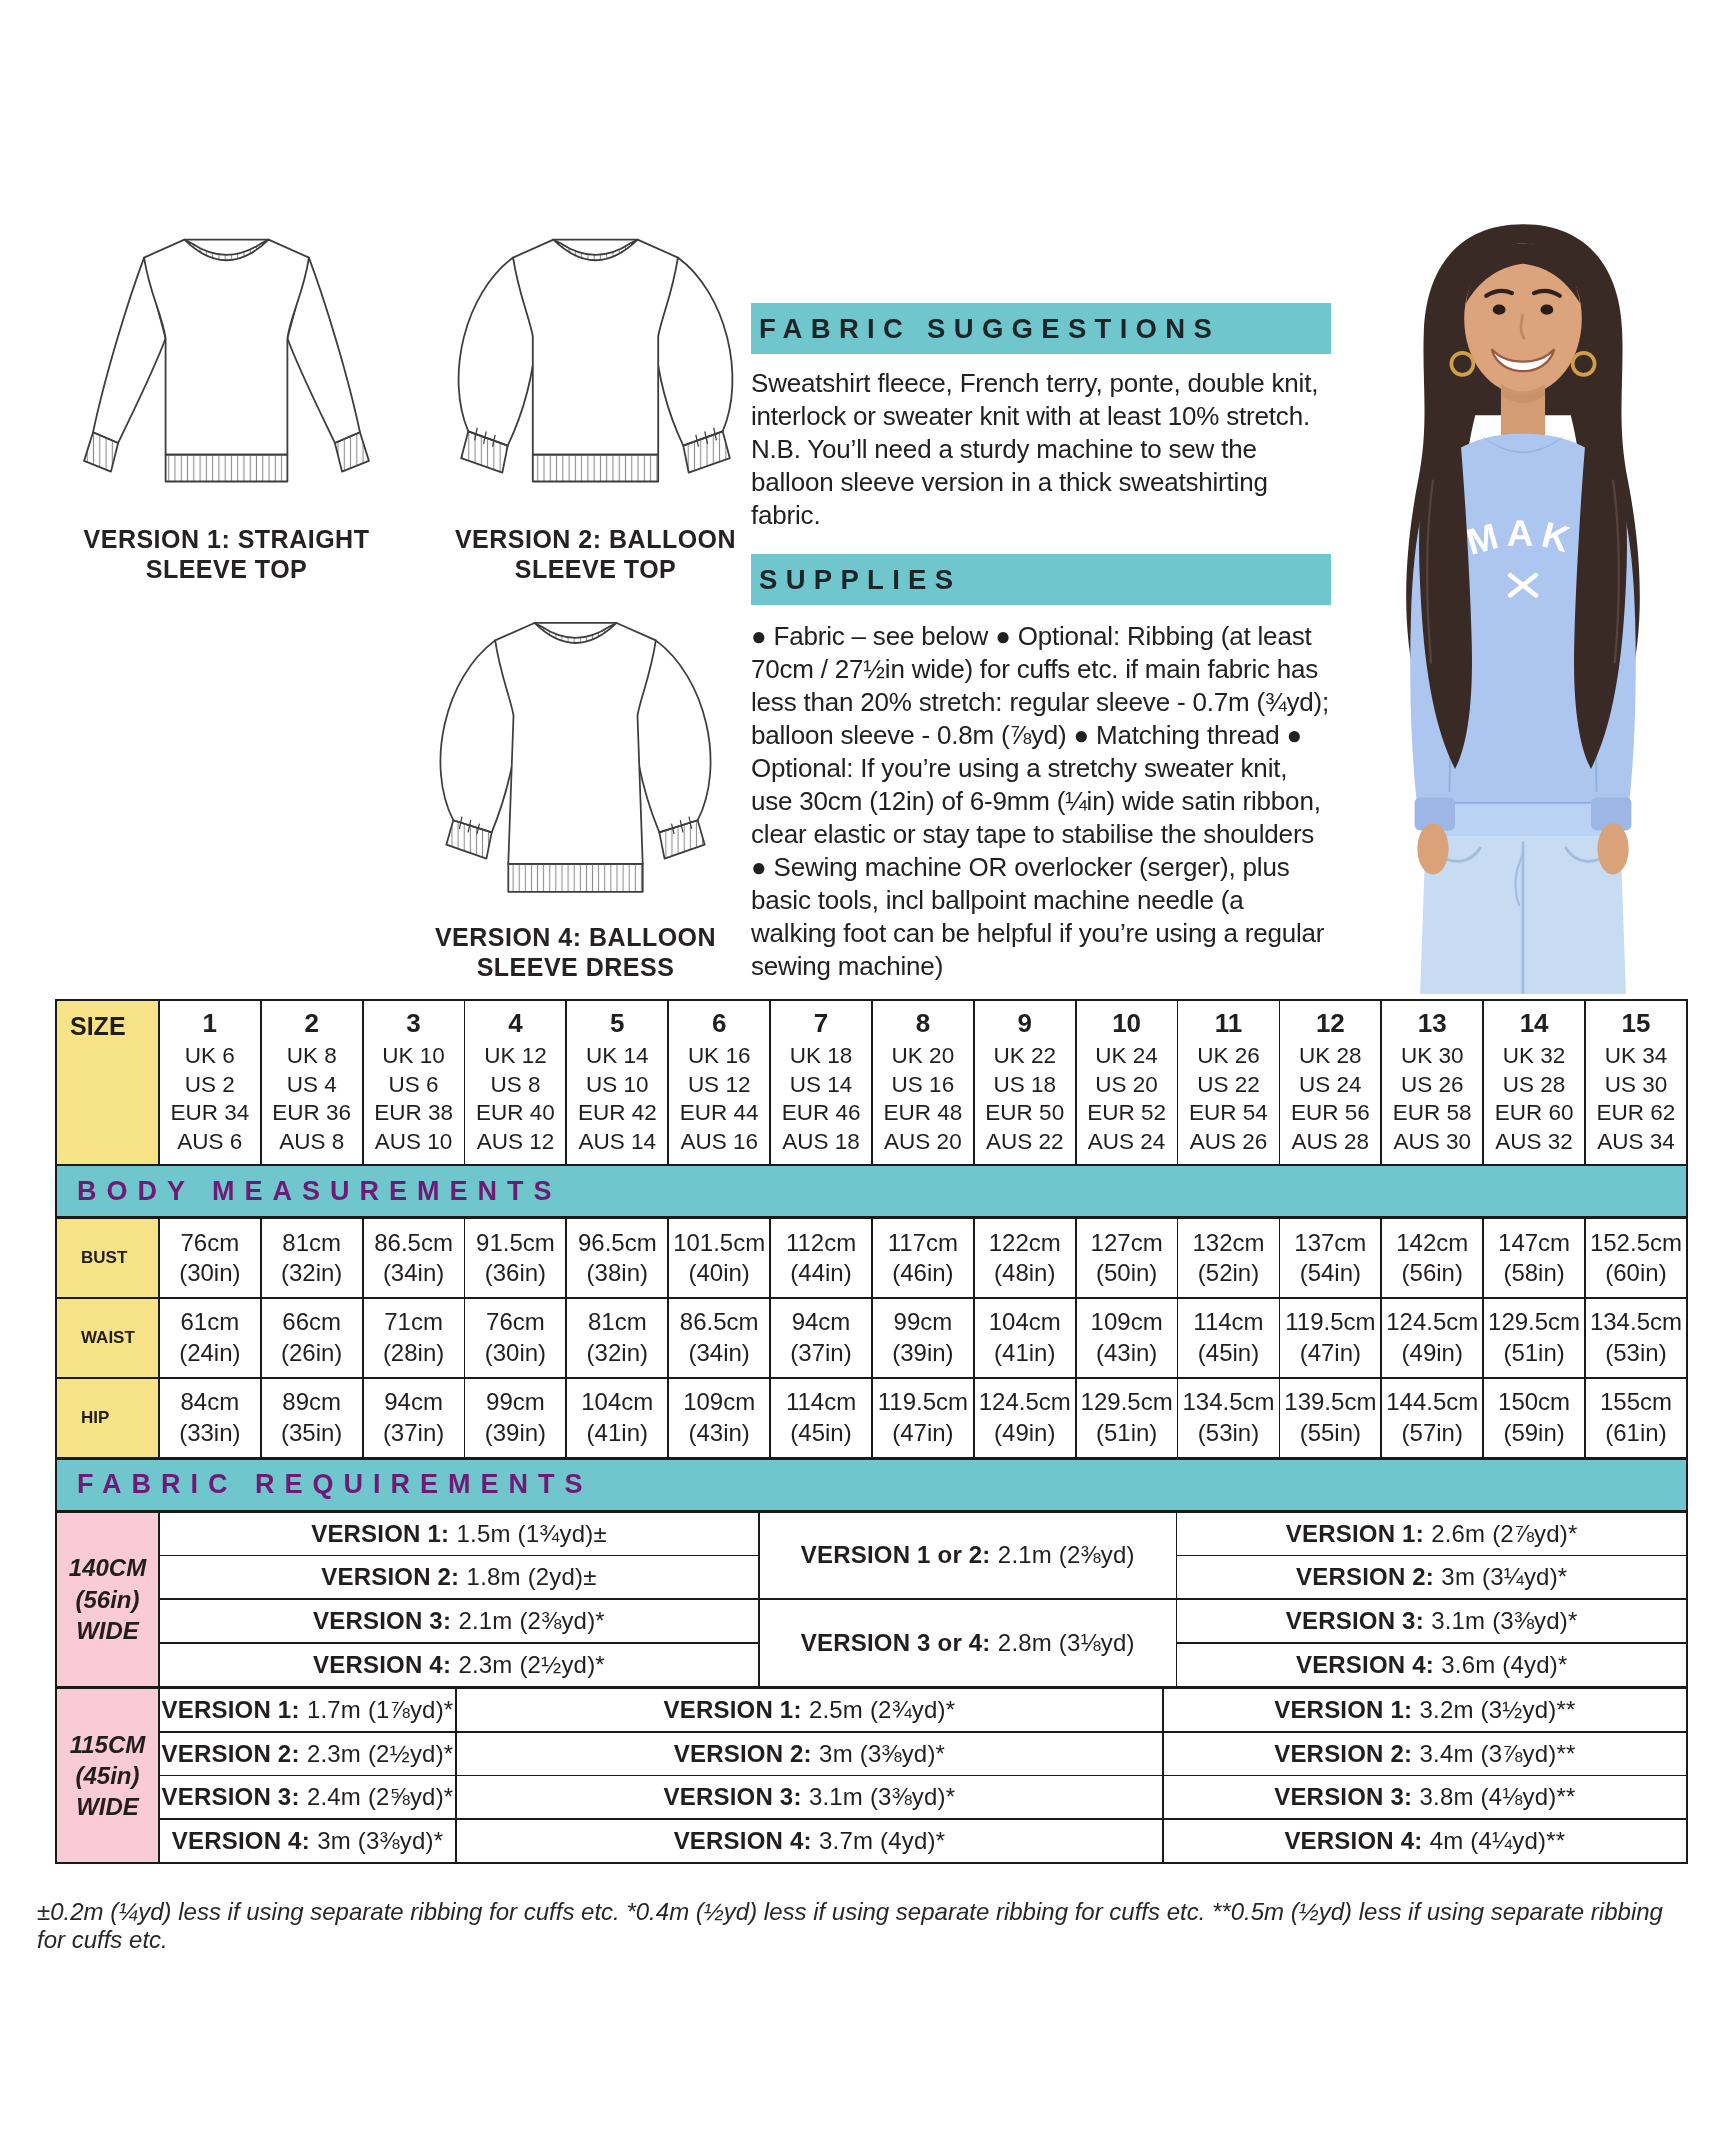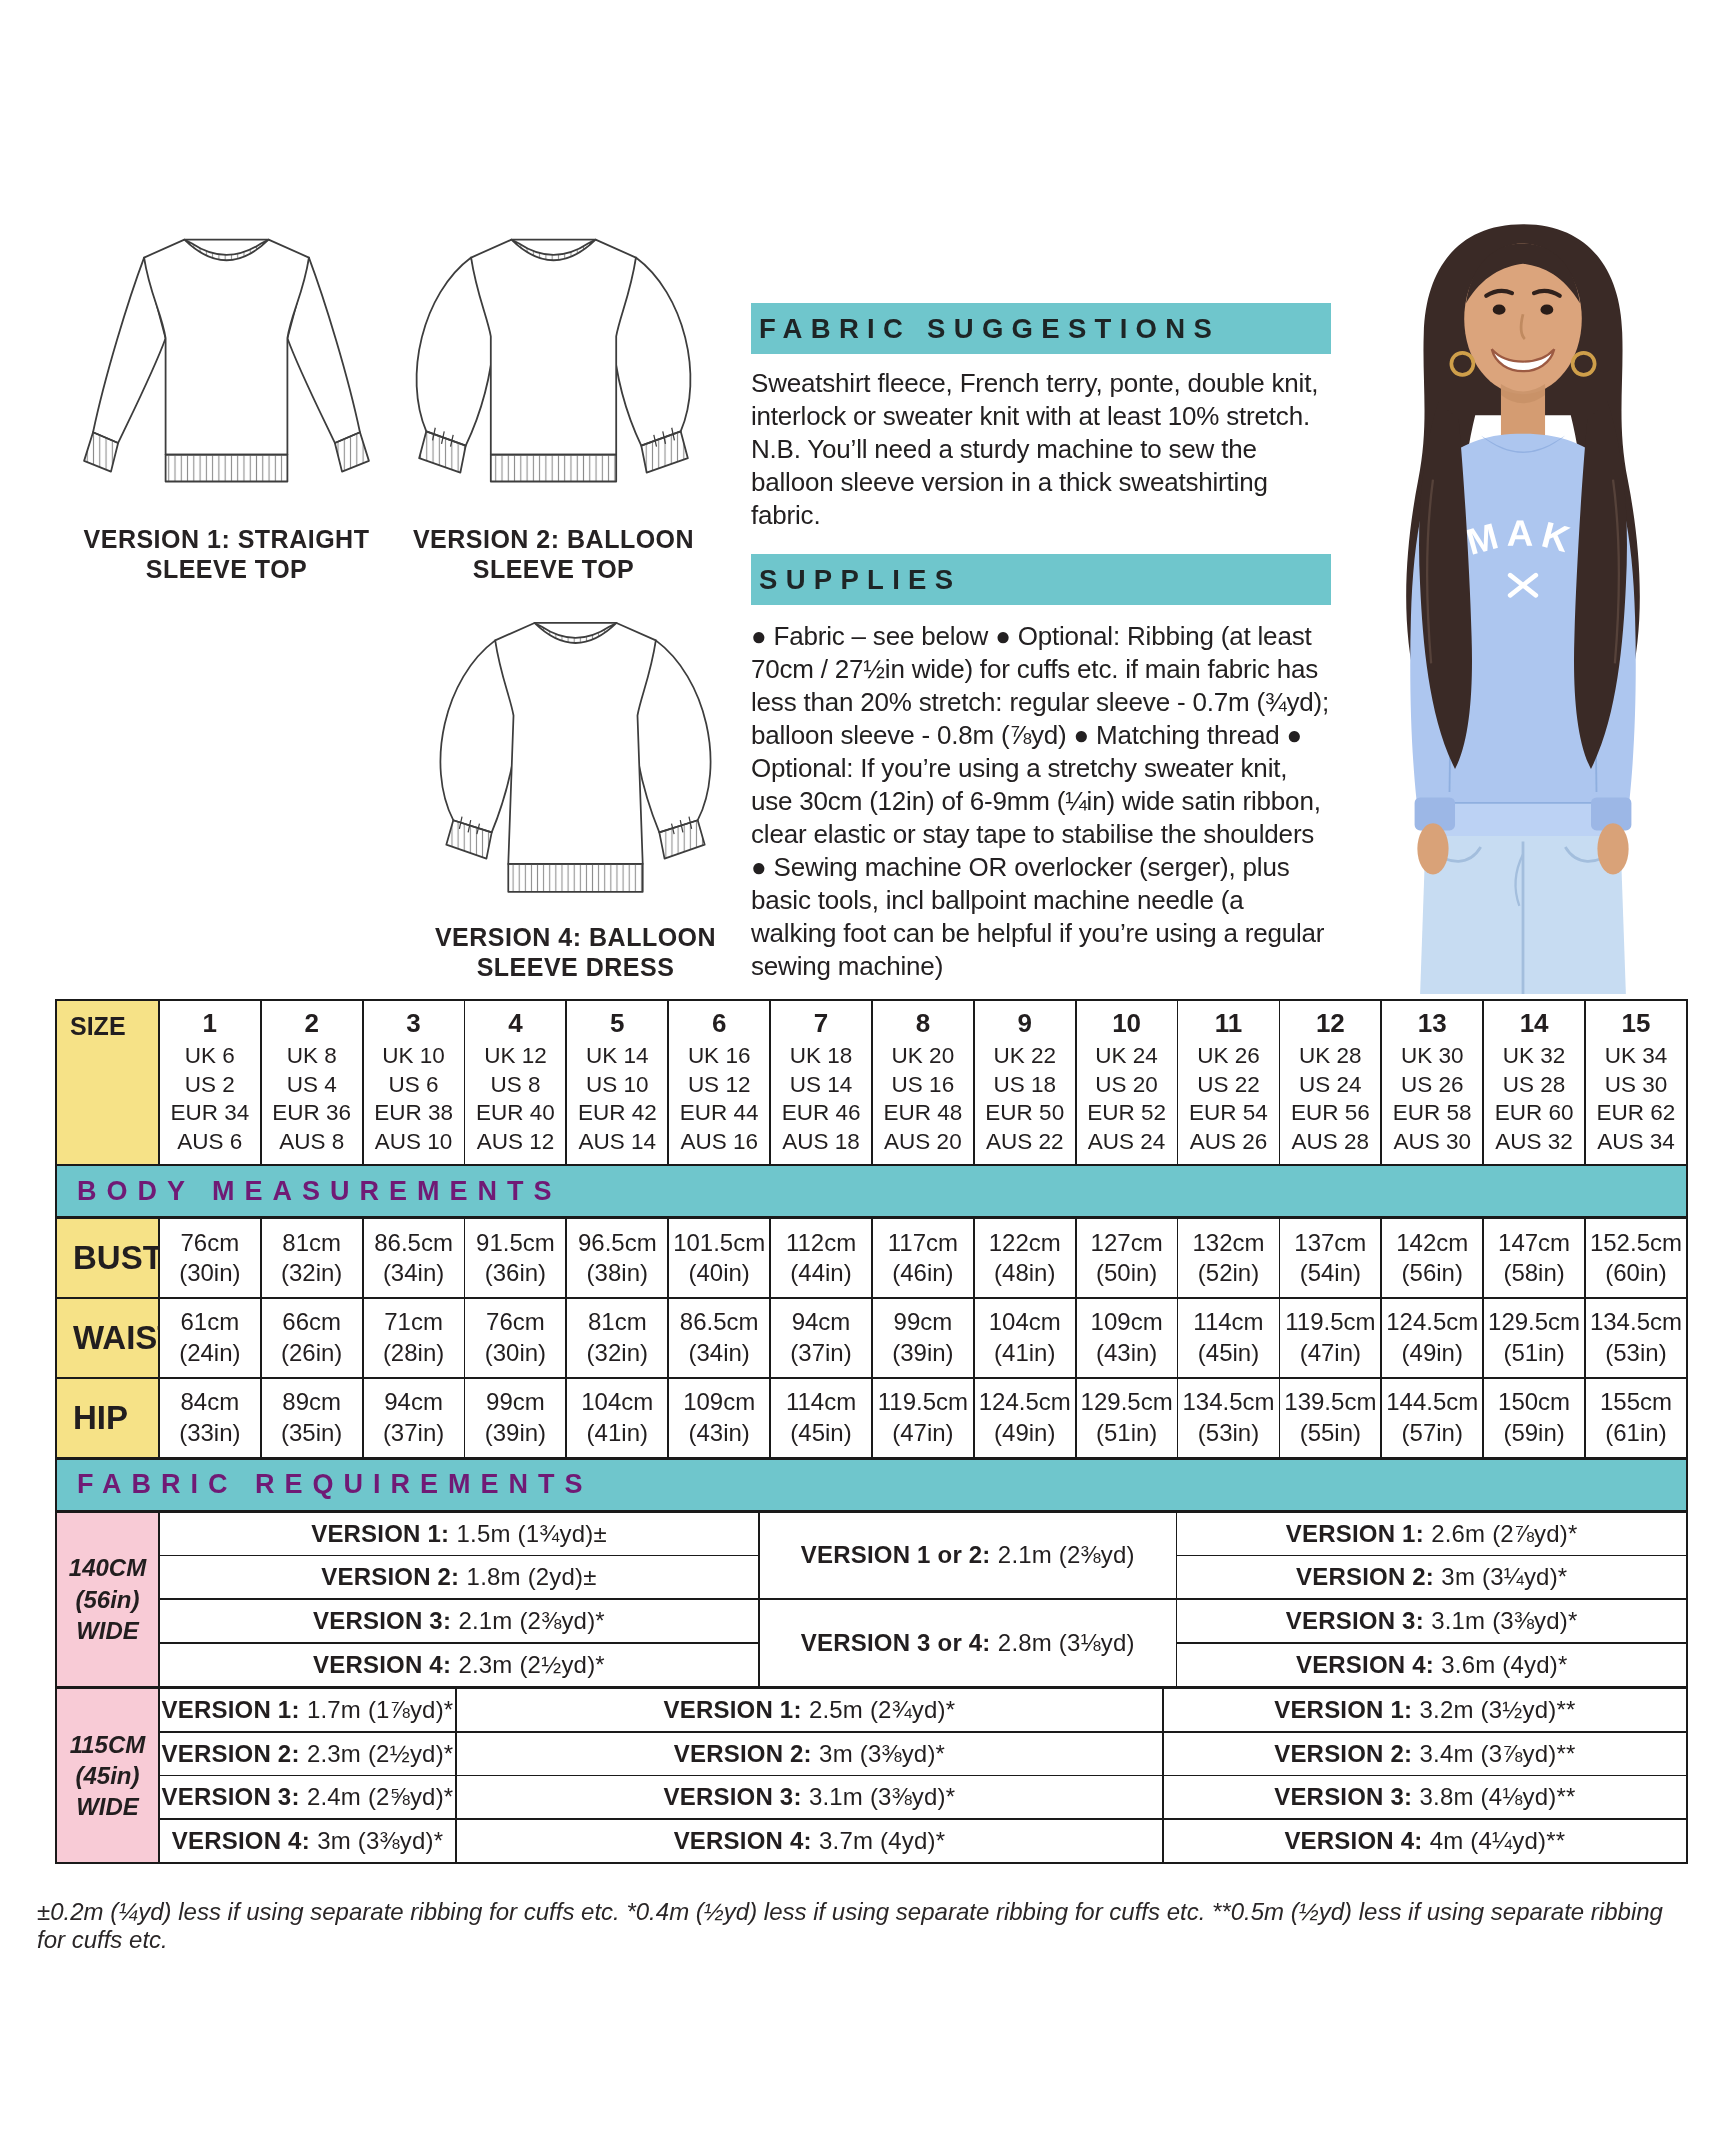--- a/index.html
+++ b/index.html
@@ -28,21 +28,21 @@
           border:2.8px solid var(--line);display:flex;flex-direction:column;gap:2.8px;}
   .grid{display:grid;background:var(--line);gap:1.8px;}
   .size-grid,.m-grid{grid-template-columns:101px repeat(15,1fr);border-radius:20px;}
   .cell{background:#fff;}
   .size-label{background:var(--yellow);font-weight:bold;font-size:25px;padding:11px 0 0 13px;}
   .size-cell{text-align:center;padding:7.3px 0 7.3px 0;}
   .sz-num{font-weight:bold;font-size:26px;margin-bottom:2.8px;}
   .sz-line{font-size:22.5px;line-height:1.27;}
   .band{height:50px;display:flex;align-items:center;padding-left:20px;background:var(--teal);
         font-weight:bold;font-size:27px;letter-spacing:10px;color:#701a75;}
-  .m-label{background:var(--yellow);font-weight:bold;font-size:33px;display:flex;align-items:center;padding-left:16px;}
+  .m-label{background:var(--yellow);font-weight:bold;font-size:17px;display:flex;align-items:center;padding-left:24px;}
   .m-cell{display:flex;flex-direction:column;justify-content:center;text-align:center;
           font-size:24px;line-height:1.28;padding:8.3px 0;}
   .fb{grid-template-rows:repeat(4,42px);}
   .fb1{grid-template-columns:101px 3.93fr 2.73fr 3.34fr;}
   .fb2{grid-template-columns:101px 1.94fr 4.63fr 3.43fr;}
   .f-label{background:var(--pink);font-weight:bold;font-size:24px;display:flex;align-items:center;
            justify-content:center;text-align:center;white-space:pre-line;line-height:1.3;font-style:italic;}
   .f-cell{display:flex;align-items:center;justify-content:center;font-size:24px;letter-spacing:0.2px;}
   .f-cell b{margin-right:7.3px;}
 
@@ -70,21 +70,21 @@
         <path d="M133,32 Q180,78 227,32 L219,36 Q180,62 141,36 Z" fill="url(#rib)"></path>
         <path d="M31,247 L59,259 L51,291 L21,279 Z" fill="url(#rib)"></path>
         <path d="M329,247 L301,259 L309,291 L339,279 Z" fill="url(#rib)"></path>
         <rect x="112" y="272" width="136" height="30" fill="url(#rib)"></rect>
       </g>
     </svg>
     <div class="fig-caption">VERSION 1: STRAIGHT
 SLEEVE TOP</div>
   </div>
 
-  <div class="fig" style="left:380px;top:211px;width:347px;text-align:center;">
+  <div class="fig" style="left:422px;top:211px;width:347px;text-align:center;">
     <svg viewBox="0 0 360 345" width="323" height="309">
       <g fill="#fff" stroke="#3d3d3d" stroke-width="2" stroke-linejoin="round">
         <path d="M88,52 C34,92 12,185 38,246 L82,262 C102,220 111,178 114,140 C106,112 96,82 88,52 Z"></path>
         <path d="M272,52 C326,92 348,185 322,246 L278,262 C258,220 249,178 246,140 C254,112 264,82 272,52 Z"></path>
         <path d="M88,52 L133,32 L227,32 L272,52 C266,92 254,118 250,140 L250,272 L110,272 L110,140 C106,118 94,92 88,52 Z"></path>
         <path d="M133,32 Q180,78 227,32 L219,36 Q180,62 141,36 Z" fill="url(#rib)"></path>
         <path d="M38,246 L82,262 L76,292 L30,276 Z" fill="url(#rib)"></path>
         <path d="M322,246 L278,262 L284,292 L330,276 Z" fill="url(#rib)"></path>
         <rect x="110" y="272" width="140" height="30" fill="url(#rib)"></rect>
         <g stroke-width="1.4" fill="none">

